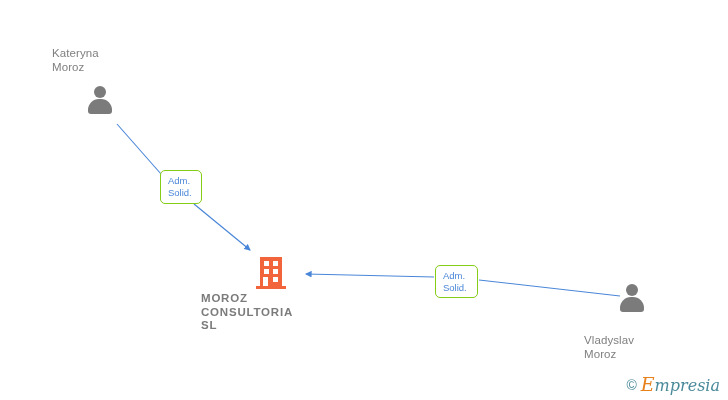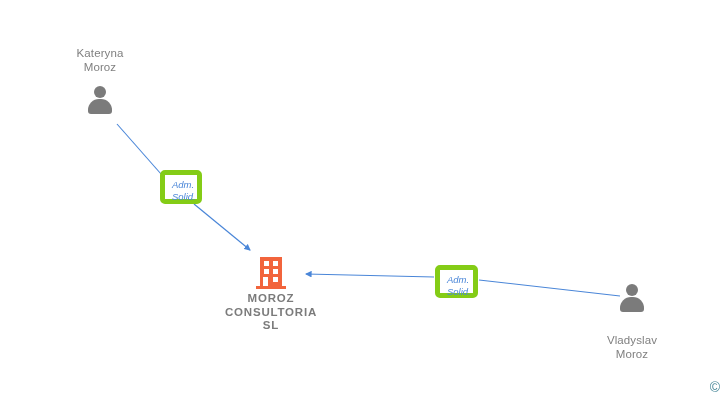--- a/index.html
+++ b/index.html
@@ -23,21 +23,20 @@
     left: 0;
     top: 0;
     width: 728px;
     height: 400px;
     pointer-events: none;
   }
 
   
   .node {
     position: absolute;
-    text-align: center;
   }
   .person-label {
     color: #808080;
     font-size: 11.5px;
     line-height: 14px;
     white-space: pre-line;
     letter-spacing: 0.1px;
   }
   .person-icon {
     position: relative;
@@ -108,30 +107,29 @@
     line-height: 13.5px;
     letter-spacing: 0.8px;
     white-space: pre-line;
     margin-top: 3px;
   }
 
   
   .rel-badge {
     position: absolute;
     box-sizing: border-box;
-    border: 5px solid #84cc16;
+    border: 1px solid #84cc16;
     border-radius: 5px;
     background: #ffffff;
     color: #4a86d8;
     font-size: 9.5px;
     line-height: 12px;
     padding: 4px 6px 4px 7px;
     white-space: pre-line;
-    text-align: right;
-    font-style: italic;
+    text-align: left;
   }
 
   
   #watermark {
     position: absolute;
     right: 8px;
     bottom: 6px;
     display: flex;
     align-items: center;
     gap: 4px;
@@ -213,15 +211,16 @@
   </div>
 
   <div class="rel-badge" style="left:160px; top:170px; width:42px; height:34px;">Adm.
 Solid.</div>
 
   <div class="rel-badge" style="left:435px; top:265px; width:43px; height:33px;">Adm.
 Solid.</div>
 
   <div id="watermark">
     <span class="copy">©</span>
+    <span class="brand"><span class="cap">E</span><span>mpresia</span></span>
   </div>
 
 </div>
 
 </body></html>

